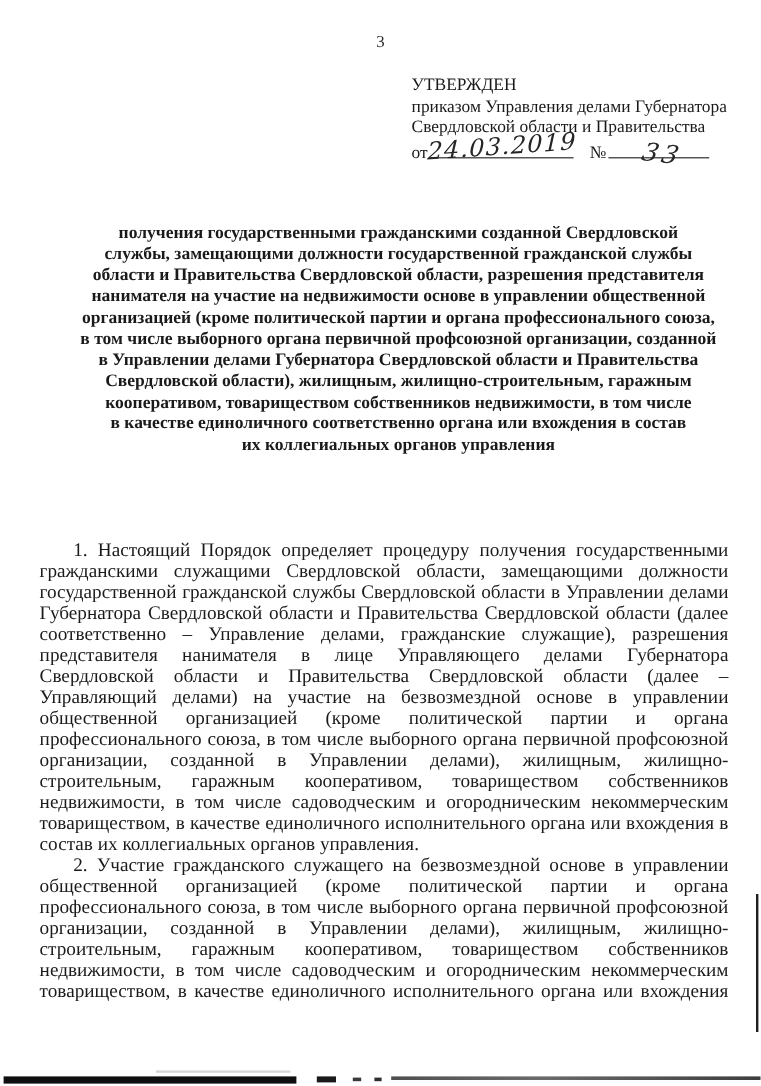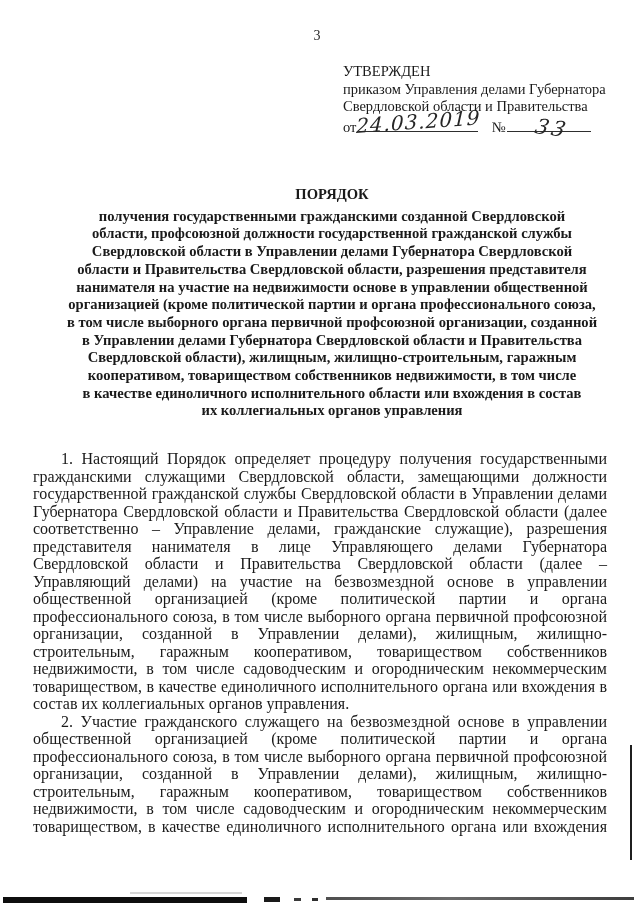--- a/index.html
+++ b/index.html
@@ -131,32 +131,30 @@
   <div class="approval">
     <div>УТВЕРЖДЕН</div>
     <div>приказом Управления делами Губернатора</div>
     <div>Свердловской области и Правительства</div>
     <div class="date-line">
       <span>от</span><span class="uline uline-date"><span class="hw hw-date">24.03.2019</span></span><span class="no-sign">№</span><span class="uline uline-num"><span class="hw hw-num">33</span></span>
     </div>
   </div>
 
   <div class="title-block">
-    <div class="t-head">ПОРЯДОК</div>
     <div>получения государственными гражданскими созданной Свердловской</div>
-    <div>области, профсоюзной должности государственной гражданской службы</div>
-    <div>Свердловской области в Управлении делами Губернатора Свердловской</div>
+    <div>службы, замещающими должности государственной гражданской службы</div>
     <div>области и Правительства Свердловской области, разрешения представителя</div>
     <div>нанимателя на участие на недвижимости основе в управлении общественной</div>
     <div>организацией (кроме политической партии и органа профессионального союза,</div>
     <div>в том числе выборного органа первичной профсоюзной организации, созданной</div>
     <div>в Управлении делами Губернатора Свердловской области и Правительства</div>
     <div>Свердловской области), жилищным, жилищно-строительным, гаражным</div>
     <div>кооперативом, товариществом собственников недвижимости, в том числе</div>
-    <div>в качестве единоличного исполнительного области или вхождения в состав</div>
+    <div>в качестве единоличного соответственно органа или вхождения в состав</div>
     <div>их коллегиальных органов управления</div>
   </div>
 
   <div class="body-block">
     <p>1. Настоящий Порядок определяет процедуру получения государственными гражданскими служащими Свердловской области, замещающими должности государственной гражданской службы Свердловской области в Управлении делами Губернатора Свердловской области и Правительства Свердловской области (далее соответственно – Управление делами, гражданские служащие), разрешения представителя нанимателя в лице Управляющего делами Губернатора Свердловской области и Правительства Свердловской области (далее – Управляющий делами) на участие на безвозмездной основе в управлении общественной организацией (кроме политической партии и органа профессионального союза, в том числе выборного органа первичной профсоюзной организации, созданной в Управлении делами), жилищным, жилищно-строительным, гаражным кооперативом, товариществом собственников недвижимости, в том числе садоводческим и огородническим некоммерческим товариществом, в качестве единоличного исполнительного органа или вхождения в состав их коллегиальных органов управления.</p>
     <p class="cutoff">2. Участие гражданского служащего на безвозмездной основе в управлении общественной организацией (кроме политической партии и органа профессионального союза, в том числе выборного органа первичной профсоюзной организации, созданной в Управлении делами), жилищным, жилищно-строительным, гаражным кооперативом, товариществом собственников недвижимости, в том числе садоводческим и огородническим некоммерческим товариществом, в качестве единоличного исполнительного органа или вхождения</p>
   </div>
 
   <div class="artifact bar-smudge"></div>
   <div class="artifact bar-main"></div>

